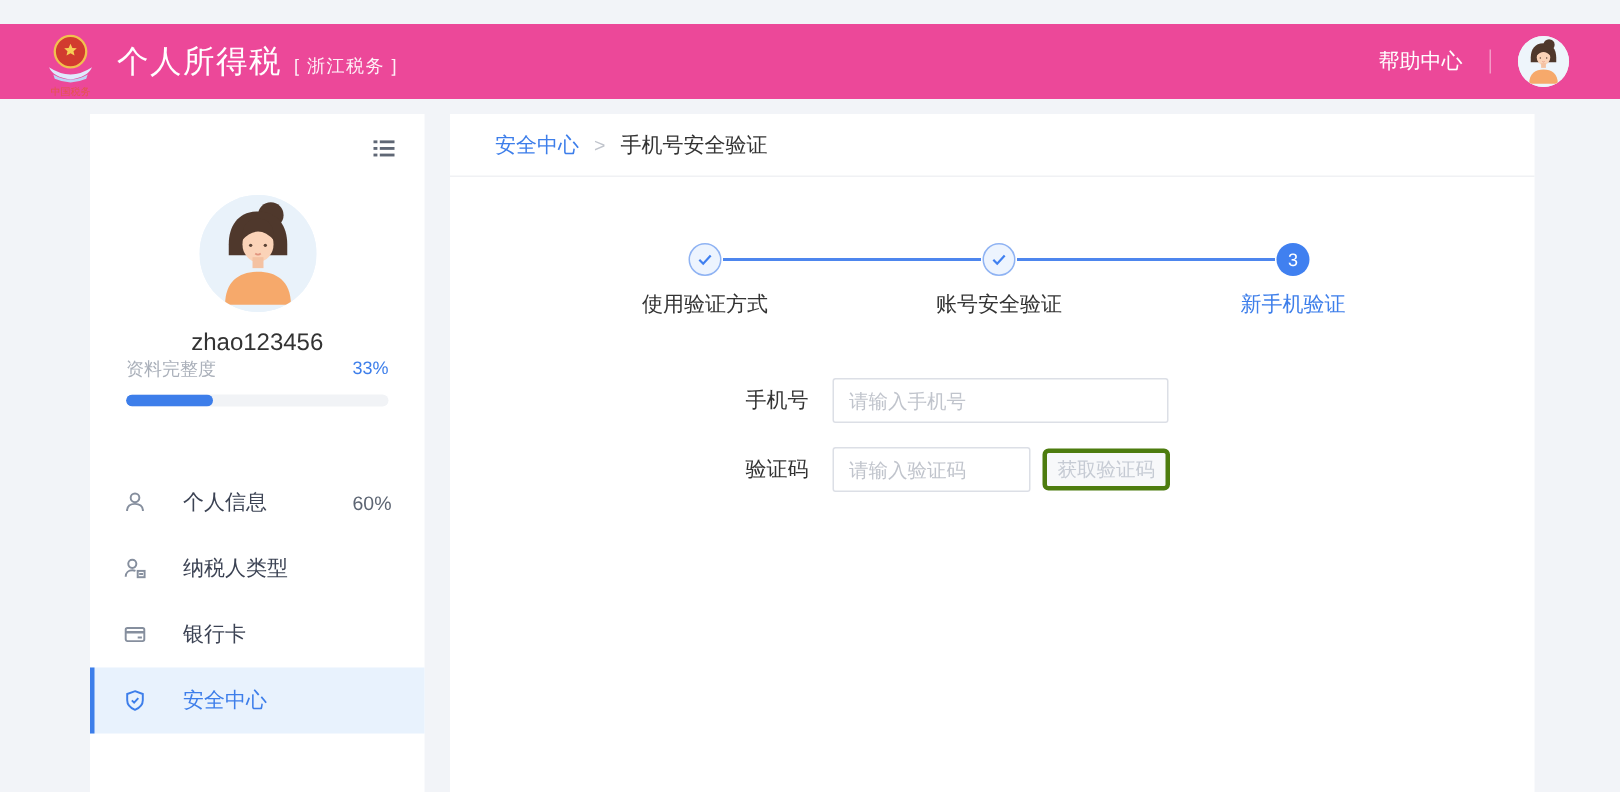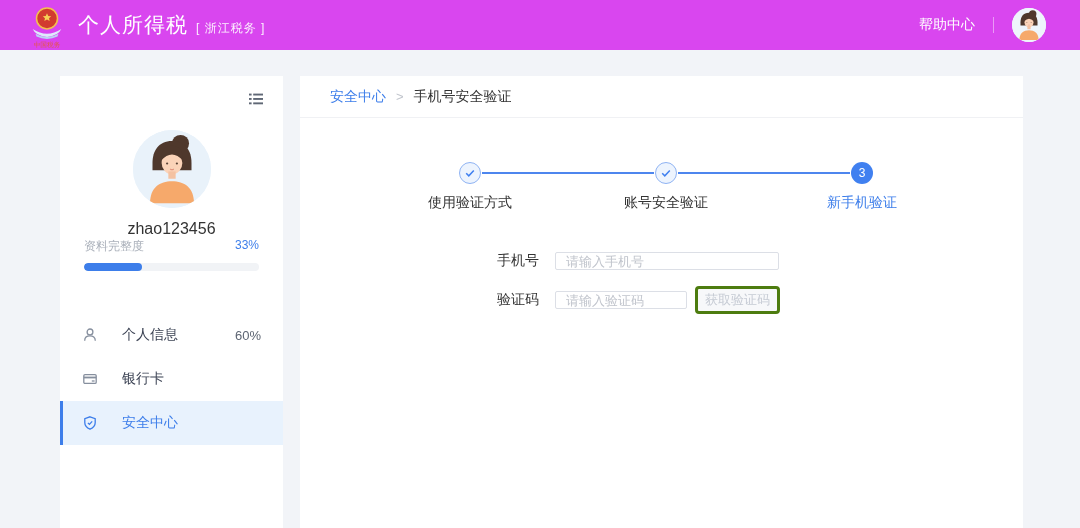--- a/index.html
+++ b/index.html
@@ -6,22 +6,22 @@
   html,body { width:1080px; height:528px; }
   body {
     position:relative; overflow:hidden;
     background:#f2f4f8;
     font-family:"Liberation Sans","DejaVu Sans",sans-serif;
     color:#333;
   }
 
   
   .header {
-    position:absolute; top:0; left:0; right:0; height:50px;
-    background:#d946ef; display:flex; align-items:center; padding:0 34px 0 26px;
+    position:absolute; top:16px; left:0; right:0; height:50px;
+    background:#ec4899; display:flex; align-items:center; padding:0 34px 0 26px;
   }
   .logo-svg { width:42px; height:46px; margin-top:4px; }
   .app-title { color:#fff; font-size:21px; font-weight:500; letter-spacing:1px; margin-left:10px; }
   .app-subtitle { color:rgba(255,255,255,.92); font-size:12px; margin-left:8px; margin-top:6px; letter-spacing:1px; }
   .header-right { margin-left:auto; display:flex; align-items:center; }
   .help-link { color:#fff; font-size:14px; cursor:pointer; }
   .header-divider { width:1px; height:16px; background:rgba(255,255,255,.45); margin:0 18px; }
   .header-avatar { width:34px; height:34px; border-radius:50%; overflow:hidden; background:#eef5fb; cursor:pointer; }
   .header-avatar svg, .profile-avatar svg { width:100%; height:100%; display:block; }
 
@@ -83,21 +83,21 @@
     position:absolute; top:32px; transform:translateX(-50%); white-space:nowrap;
     font-size:14px; color:#333;
   }
   .step-label.s1 { left:0; } .step-label.s2 { left:50%; } .step-label.s3 { left:100%; color:#3d7eea; }
 
   
   .bind-form { margin:28px 0 0 179px; }
   .form-row { display:flex; align-items:center; margin-bottom:16px; }
   .form-label { width:60px; text-align:right; margin-right:16px; font-size:14px; color:#333; }
   .text-input {
-    height:18px; border:1px solid #dcdfe6; border-radius:2px; padding:0 10px;
+    height:30px; border:1px solid #dcdfe6; border-radius:2px; padding:0 10px;
     font-size:13px; color:#333; outline:none; background:#fff;
     font-family:"Liberation Sans","DejaVu Sans",sans-serif;
   }
   .text-input::placeholder { color:#c0c4cc; }
   .input-phone { width:224px; }
   .input-code { width:132px; }
   .btn-disabled {
     height:28px; background:#f7f8fa; border:3px solid #4d7c0f; color:#c6cbd4;
     border-radius:4px; font-size:13px; cursor:not-allowed;
     font-family:"Liberation Sans","DejaVu Sans",sans-serif;
@@ -181,20 +181,30 @@
     <div class="menu-item">
       <svg class="mi-icon" viewBox="0 0 16 16" fill="none" stroke="#868f9e" stroke-width="1.3">
         <circle cx="8" cy="4.9" r="2.9"></circle>
         <path d="M2.7 13.7 C2.7 10.4 5 8.9 8 8.9 C11 8.9 13.3 10.4 13.3 13.7"></path>
       </svg>
       <span>个人信息</span>
       <span class="menu-badge">60%</span>
     </div>
     <div class="menu-item">
       <svg class="mi-icon" viewBox="0 0 16 16" fill="none" stroke="#868f9e" stroke-width="1.3">
+        <circle cx="6.2" cy="4.9" r="2.7"></circle>
+        <path d="M1.8 13.5 C1.8 10.6 3.8 9.2 6.2 9.2 C7 9.2 7.7 9.35 8.3 9.6"></path>
+        <rect x="9.8" y="9.6" width="4.6" height="4.2"></rect>
+        <line x1="10.8" y1="11.7" x2="13.4" y2="11.7"></line>
+      </svg>
+      <span>纳税人类型</span>
+      <span class="menu-badge"></span>
+    </div>
+    <div class="menu-item">
+      <svg class="mi-icon" viewBox="0 0 16 16" fill="none" stroke="#868f9e" stroke-width="1.3">
         <rect x="1.8" y="3.6" width="12.4" height="8.8" rx="1.2"></rect>
         <line x1="1.8" y1="6.5" x2="14.2" y2="6.5" stroke-width="1.8"></line>
         <line x1="9.8" y1="10" x2="12.6" y2="10"></line>
       </svg>
       <span>银行卡</span>
       <span class="menu-badge"></span>
     </div>
     <div class="menu-item active">
       <svg class="mi-icon" viewBox="0 0 16 16" fill="none" stroke="#3d7eea" stroke-width="1.3">
         <path d="M8 1.8 L13.2 3.7 L13.2 7.8 C13.2 10.8 11.1 12.9 8 14.2 C4.9 12.9 2.8 10.8 2.8 7.8 L2.8 3.7 Z"></path>

